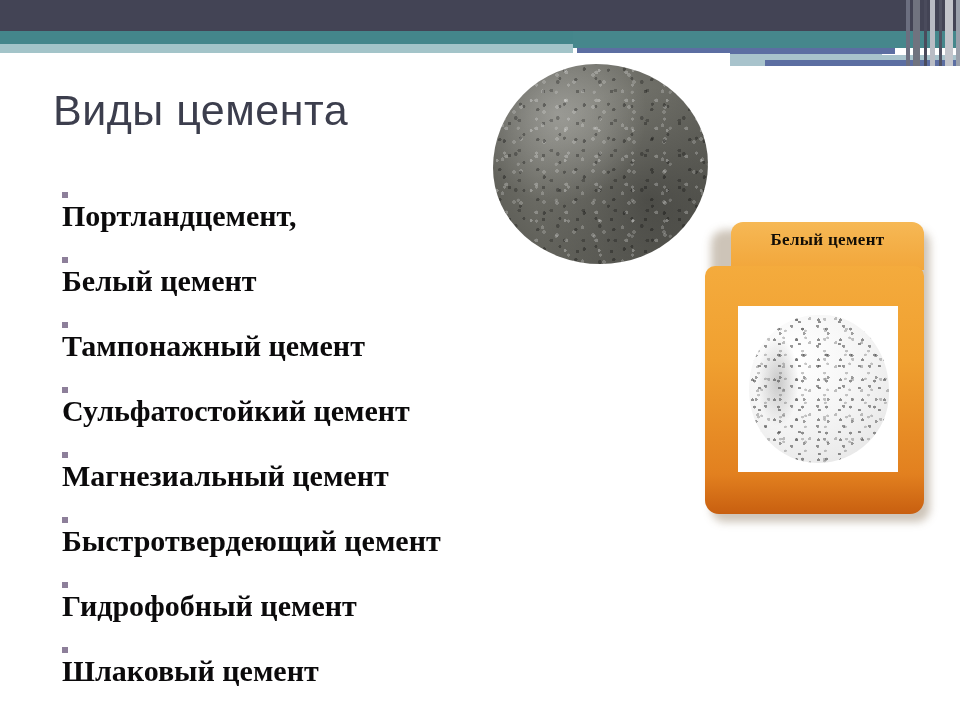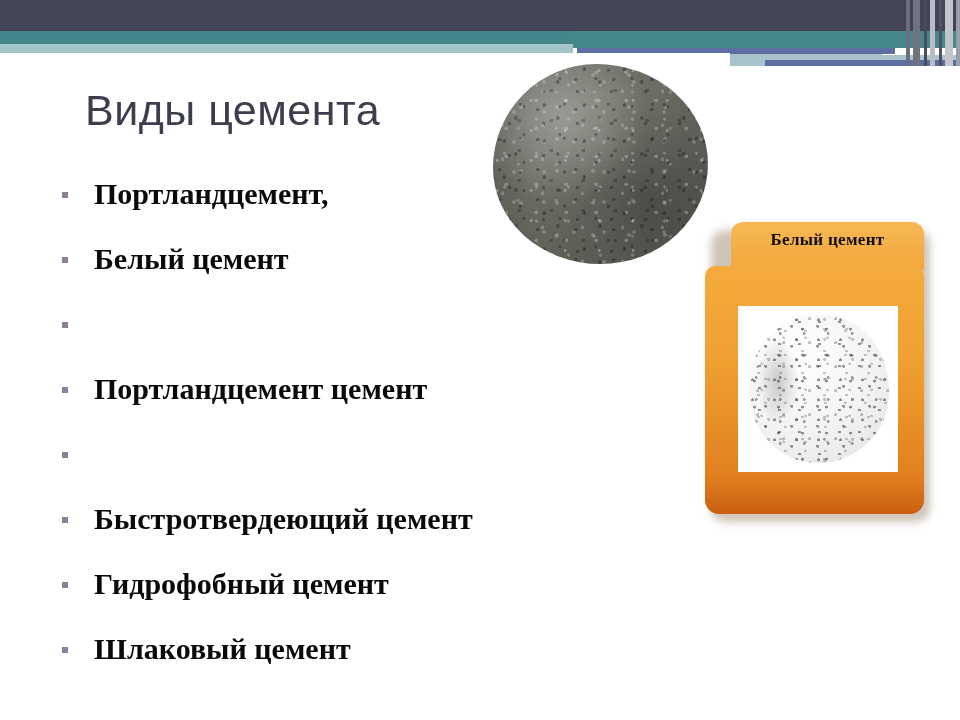--- a/index.html
+++ b/index.html
@@ -75,34 +75,34 @@
 
   
   .title {
     position: absolute;
     left: 53px;
     top: 86px;
     font-size: 43px;
     color: #3c3e4d;
     letter-spacing: 0.5px;
     white-space: nowrap;
-    margin-left: 32px;
   }
 
   
   .list {
     position: absolute;
     left: 62px;
     top: 176px;
     width: 620px;
   }
   .list-item {
     display: flex;
     align-items: flex-start;
     height: 65px;
+    flex-direction: column;
   }
   .bullet {
     width: 6px;
     height: 6px;
     background: #8d7f9a;
     margin-top: 16px;
     margin-right: 26px;
     flex: 0 0 auto;
   }
   .item-text {
@@ -281,30 +281,32 @@
       <span class="item-text">Портландцемент,</span>
     </div>
 
     <div class="list-item">
       <span class="bullet"></span>
       <span class="item-text">Белый цемент</span>
     </div>
 
     <div class="list-item">
       <span class="bullet"></span>
-    </div>
-
-    <div class="list-item">
-      <span class="bullet"></span>
-      <span class="item-text">Портландцемент цемент</span>
-    </div>
-
-
-    <div class="list-item">
-      <span class="bullet"></span>
+      <span class="item-text">Тампонажный цемент</span>
+    </div>
+
+    <div class="list-item">
+      <span class="bullet"></span>
+      <span class="item-text">Сульфатостойкий цемент</span>
+    </div>
+
+
+    <div class="list-item">
+      <span class="bullet"></span>
+      <span class="item-text">Магнезиальный цемент</span>
     </div>
 
     <div class="list-item">
       <span class="bullet"></span>
       <span class="item-text">Быстротвердеющий цемент</span>
     </div>
 
     <div class="list-item">
       <span class="bullet"></span>
       <span class="item-text">Гидрофобный цемент</span>

